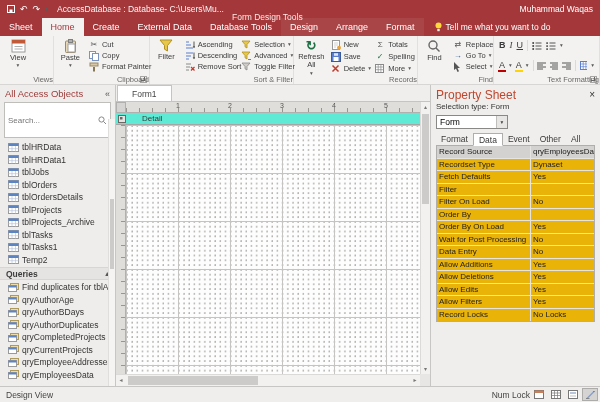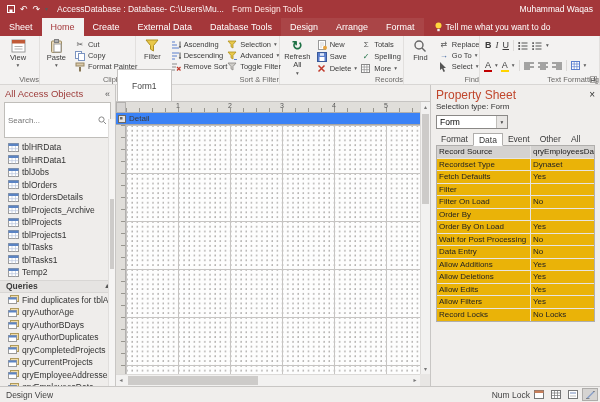--- a/index.html
+++ b/index.html
@@ -5,36 +5,36 @@
   *{box-sizing:border-box;margin:0;padding:0}
   html,body{width:600px;height:402px;background:#fff}
   .app{position:relative;width:600px;height:402px;overflow:hidden;font-family:"Liberation Sans",sans-serif;background:#fff}
 
   
   .titlebar{height:18px;background:#a4373a;color:#fff;display:flex;align-items:center;font-size:8.5px;padding:0 7px;position:relative;white-space:nowrap}
   .qat{display:flex;gap:5px;align-items:center;margin-right:9px}
   .qicon{font-size:9px;line-height:1;color:#fff}
   .qat .caret{font-size:6px}
   .title-text{opacity:.95}
-  .context-label{position:absolute;left:232px;top:0;height:18px;display:flex;align-items:center;font-size:8.5px;color:#ffe9e6}
+  .context-label{position:absolute;left:232px;top:8px;height:18px;display:flex;align-items:center;font-size:8.5px;color:#ffe9e6}
   .user-name{margin-left:auto;font-size:8.5px}
 
   
   .tabrow{height:18px;background:#a4373a;display:flex;align-items:stretch;font-size:9px;color:#fff}
   .rtab{padding:0 9px;display:flex;align-items:center;cursor:default}
   .rtab.active{background:#f3f2f1;color:#a4373a}
   .rtab.ctx{background:rgba(255,255,255,.07)}
   .tellme{display:flex;align-items:center;gap:4px;padding:0 8px;margin-left:3px;font-size:8.5px}
 
   
   .ribbon{height:49px;background:#f3f2f1;border-bottom:1px solid #d8d6d4;display:flex;font-size:8px;color:#3b3b3b;overflow:hidden}
   .rgroup{position:relative;display:flex;flex-direction:column;padding:1px 2px 10px 2px;border-right:1px solid #e2e0de}
   .rgroup-label{position:absolute;bottom:0;left:0;right:0;text-align:right;font-size:7.5px;color:#6a6866;white-space:nowrap;overflow:hidden}
   .rgroup-body{display:flex;flex:1;align-items:stretch;gap:2px}
-  .g-views{width:40px}.g-clip{width:96px}.g-sort{width:144px}.g-rec{width:124px}.g-find{width:76px}.g-text{flex:1;min-width:0}
+  .g-views{width:54px}.g-clip{width:96px}.g-sort{width:144px}.g-rec{width:124px}.g-find{width:76px}.g-text{flex:1;min-width:0}
   .bigbtn{display:flex;flex-direction:column;align-items:center;justify-content:flex-start;gap:1px;width:32px;padding-top:2px}
   .blabel{text-align:center;font-size:7.5px;line-height:1.1;white-space:normal}
   .caret{font-size:5.5px;color:#5a5a5a;line-height:1}
   .scol{display:flex;flex-direction:column;justify-content:space-between;padding:2px 0;min-width:0}
   .sbtn{display:flex;align-items:center;gap:3px;height:11px;padding:0 2px;white-space:nowrap;font-size:7.5px}
   .ig{width:10px;text-align:center;font-size:8px;color:#555;line-height:1;flex:none}
   .ic-green{color:#1e7145}.ic-blue{color:#2b579a}
   .refresh-glyph{font-size:13px;color:#1e7145;font-weight:bold;line-height:1}
   .launcher{position:absolute;right:2px;bottom:1px;width:7px;height:7px;border:1px solid #a8a6a4;background:#f3f2f1}
   .launcher::after{content:"";position:absolute;right:1px;bottom:1px;width:3px;height:3px;border-right:1px solid #666;border-bottom:1px solid #666}
@@ -62,29 +62,29 @@
   .nav-item{display:flex;align-items:center;gap:3px;height:12.5px;padding-left:8px;color:#333;white-space:nowrap;overflow:hidden}
   .nav-item svg{flex:none}
   .nav-section{display:flex;align-items:center;height:13px;padding:0 6px;font-weight:bold;color:#3d3d3d;font-size:8.5px;background:#e6e4e2;border-top:1px solid #d8d6d4;border-bottom:1px solid #d8d6d4;margin:1px 0}
   .nav-section .exp{margin-left:auto;font-size:7px;color:#555}
   .nav-scroll{position:absolute;right:0;top:34px;bottom:0;width:7px;background:#f5f4f3;border-left:1px solid #e0dedc}
   .nav-scroll .thumb{position:absolute;top:30%;height:70px;left:1px;right:1px;background:#cdcbc9}
 
   
   .formarea{flex:1;position:relative;background:#e8e6e4;min-width:0}
   .doc-tabs{height:17px;background:#f0eeec;border-bottom:1px solid #c6c4c2;display:flex;align-items:flex-end;padding-left:1px}
-  .doc-tab{height:32px;background:#fff;border:1px solid #c6c4c2;border-bottom:none;display:flex;align-items:center;padding:0 14px;font-size:8.5px;color:#444}
+  .doc-tab{height:16px;background:#fff;border:1px solid #c6c4c2;border-bottom:none;display:flex;align-items:center;padding:0 14px;font-size:8.5px;color:#444}
   .design-surface{position:absolute;top:17px;left:0;right:10px;bottom:12px;display:flex;flex-direction:column;overflow:hidden;background:#e8e6e4}
   .ruler-row{height:11px;display:flex;flex:none}
   .ruler-corner{width:10px;background:#d6d4d2;border:1px solid #b2b0ae;flex:none}
   .hruler{flex:1;background:#e0deda;border-bottom:1px solid #b2b0ae;position:relative}
   .hruler::after{content:"";position:absolute;left:0;right:0;bottom:0;height:4px;background:repeating-linear-gradient(to right,#98968f 0 1px,transparent 1px 13px)}
   .rnum{position:absolute;top:0;transform:translateX(-50%);font-size:7px;color:#555}
   .rnum:nth-child(1){left:52px}.rnum:nth-child(2){left:104px}.rnum:nth-child(3){left:156px}.rnum:nth-child(4){left:208px}.rnum:nth-child(5){left:260px}
-  .detail-bar{height:12px;background:#3b82f6;border-bottom:1px solid #a8a6a4;display:flex;align-items:center;gap:3px;padding:0 2px;font-size:8px;color:#3a3a3a;flex:none}
+  .detail-bar{height:12px;background:#5eead4;border-bottom:1px solid #a8a6a4;display:flex;align-items:center;gap:16px;padding:0 2px;font-size:8px;color:#3a3a3a;flex:none}
   .body-row{flex:1;display:flex;min-height:0}
   .vruler{width:10px;background:#e0deda;border-right:1px solid #b2b0ae;position:relative;flex:none}
   .vruler::after{content:"";position:absolute;top:0;bottom:0;right:0;width:4px;background:repeating-linear-gradient(to bottom,#98968f 0 1px,transparent 1px 12px)}
   .grid{flex:1;background-color:#fdfdfd;background-image:
       linear-gradient(to right,#c6c4c2 1px,transparent 1px),
       linear-gradient(to bottom,#c6c4c2 1px,transparent 1px),
       radial-gradient(circle at 1px 1px,#b6b4b2 .6px,transparent 1px);
     background-size:52px 48px,52px 48px,5.2px 4.8px}
   .vscroll{position:absolute;top:17px;right:0;bottom:12px;width:10px;background:#f2f1f0;border-left:1px solid #dcdad8}
   .vscroll .sarr{position:absolute;left:0;right:0;text-align:center;font-size:6px;color:#777;line-height:10px;height:10px}
@@ -463,37 +463,29 @@
                 <path d="M4 3v5.5M7.5 3v5.5M0.5 5.7h10" stroke="#b8c4dc" stroke-width="0.7"></path>
               </svg>
             <span>tblOrdersDetails</span>
           </div>
             <div class="nav-item">
             <svg width="11" height="9">
                 <rect x="0.5" y="0.5" width="10" height="8" fill="#fff" stroke="#9a9a9a"></rect>
                 <rect x="0.5" y="0.5" width="10" height="2.5" fill="#5b84c4"></rect>
                 <path d="M4 3v5.5M7.5 3v5.5M0.5 5.7h10" stroke="#b8c4dc" stroke-width="0.7"></path>
               </svg>
+            <span>tblProjects</span>
+          </div>
+            <div class="nav-item">
+            <svg width="11" height="9">
+                <rect x="0.5" y="0.5" width="10" height="8" fill="#fff" stroke="#9a9a9a"></rect>
+                <rect x="0.5" y="0.5" width="10" height="2.5" fill="#5b84c4"></rect>
+                <path d="M4 3v5.5M7.5 3v5.5M0.5 5.7h10" stroke="#b8c4dc" stroke-width="0.7"></path>
+              </svg>
             <span>tblProjects_Archive</span>
-          </div>
-            <div class="nav-item">
-            <svg width="11" height="9">
-                <rect x="0.5" y="0.5" width="10" height="8" fill="#fff" stroke="#9a9a9a"></rect>
-                <rect x="0.5" y="0.5" width="10" height="2.5" fill="#5b84c4"></rect>
-                <path d="M4 3v5.5M7.5 3v5.5M0.5 5.7h10" stroke="#b8c4dc" stroke-width="0.7"></path>
-              </svg>
-            <span>tblProjects</span>
-          </div>
-            <div class="nav-item">
-            <svg width="11" height="9">
-                <rect x="0.5" y="0.5" width="10" height="8" fill="#fff" stroke="#9a9a9a"></rect>
-                <rect x="0.5" y="0.5" width="10" height="2.5" fill="#5b84c4"></rect>
-                <path d="M4 3v5.5M7.5 3v5.5M0.5 5.7h10" stroke="#b8c4dc" stroke-width="0.7"></path>
-              </svg>
-            <span>tblProjects1</span>
           </div>
             <div class="nav-item">
             <svg width="11" height="9">
                 <rect x="0.5" y="0.5" width="10" height="8" fill="#fff" stroke="#9a9a9a"></rect>
                 <rect x="0.5" y="0.5" width="10" height="2.5" fill="#5b84c4"></rect>
                 <path d="M4 3v5.5M7.5 3v5.5M0.5 5.7h10" stroke="#b8c4dc" stroke-width="0.7"></path>
               </svg>
             <span>tblTasks</span>
           </div>
             <div class="nav-item">

